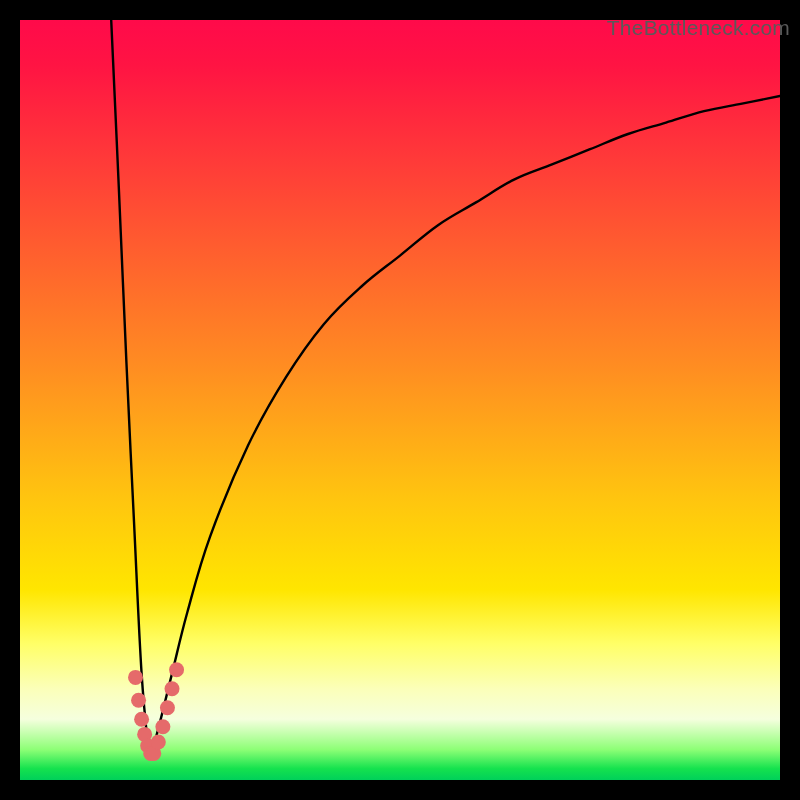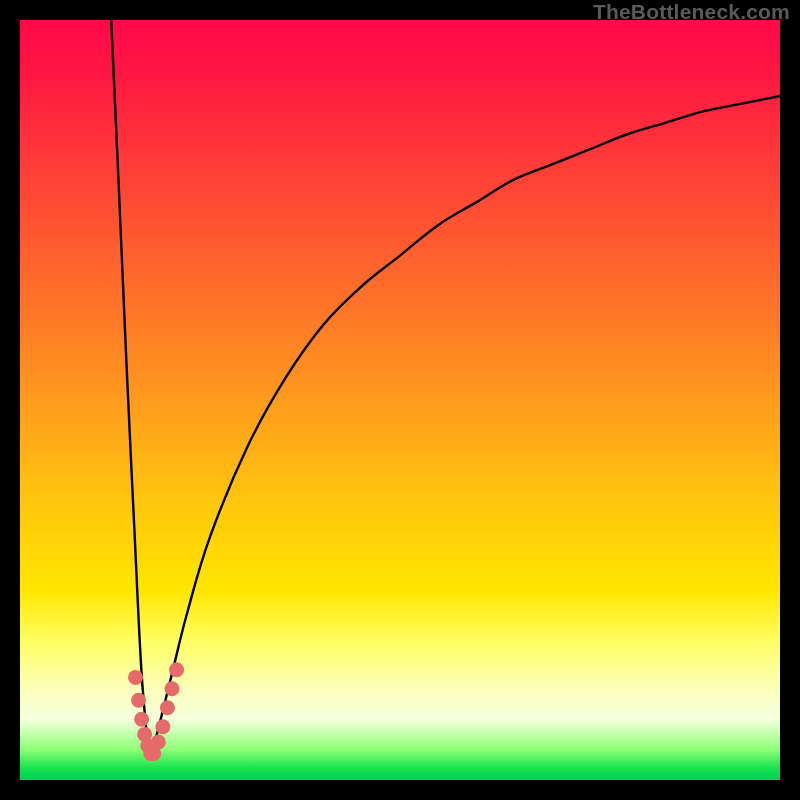--- a/index.html
+++ b/index.html
@@ -46,25 +46,25 @@
     );
   }
   .curve-svg {
     position: absolute;
     inset: 0;
     width: 100%;
     height: 100%;
   }
   .watermark {
     position: absolute;
-    top: 0;
+    top: 16px;
     right: 10px;
     color: #5a5a5a;
     font-size: 21px;
-    font-weight: 700;
+    font-weight: 400;
     letter-spacing: 0.2px;
     user-select: none;
   }
 </style>
 </head>
 <body>
 
 <div class="frame">
 
   <div class="plot-area">

